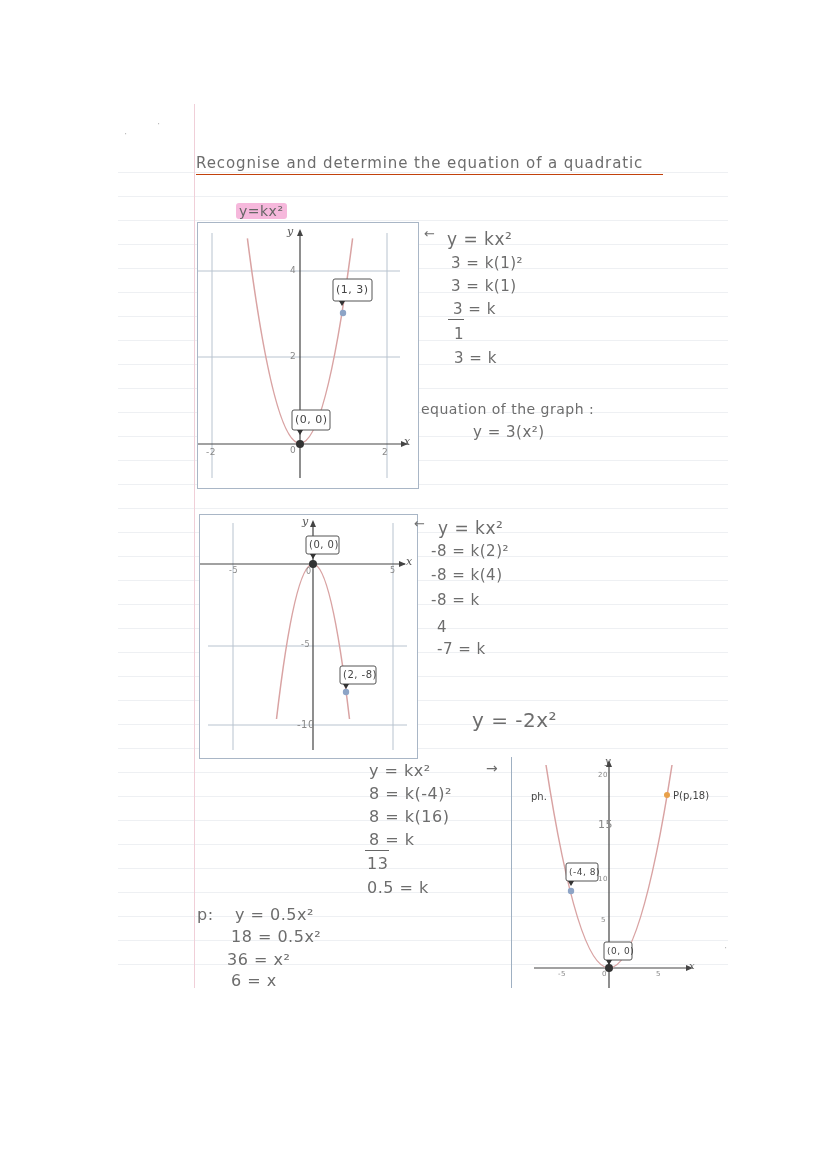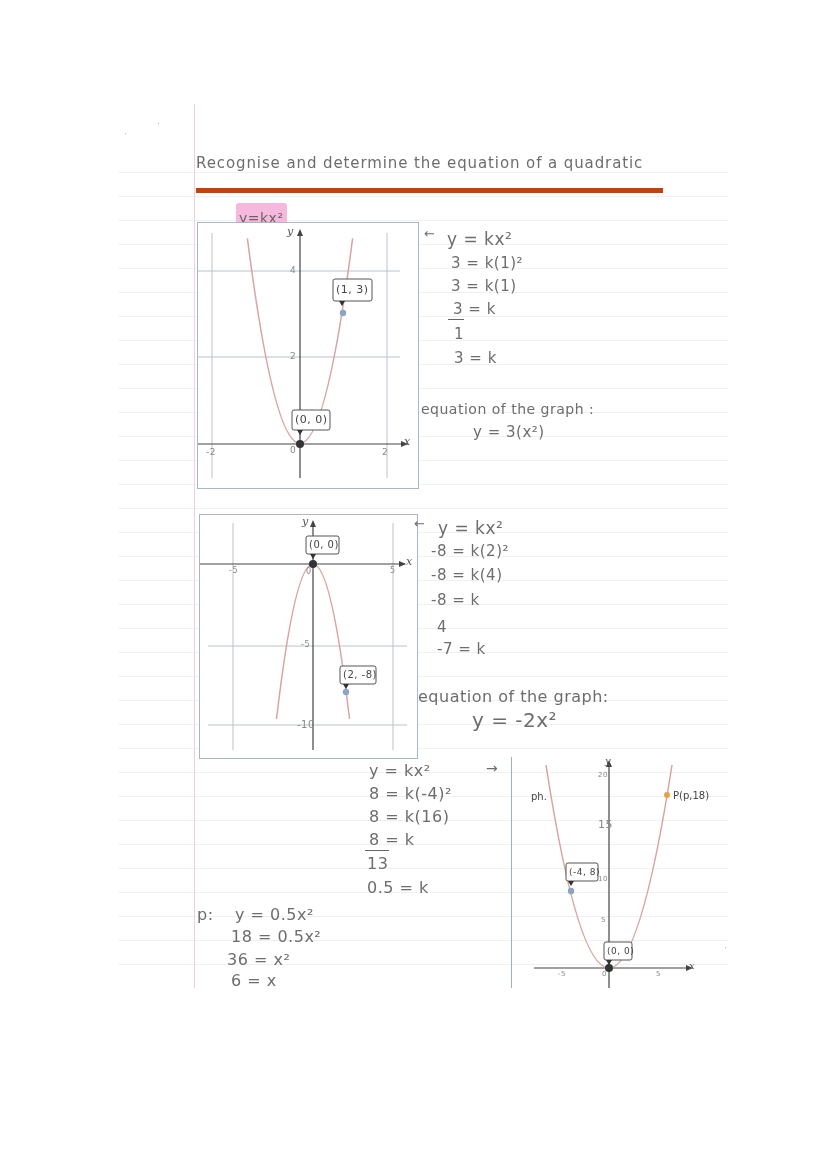--- a/index.html
+++ b/index.html
@@ -8,24 +8,24 @@
     background: #ffffff;
     font-family: "DejaVu Sans", sans-serif;
   }
   .page { position: absolute; left: 0; top: 0; width: 828px; height: 1171px; }
   .rules { position: absolute; left: 118px; top: 0; width: 610px; height: 990px; }
   .rule { position: absolute; left: 0; width: 610px; height: 1px; background: #eef0f3; }
   .margin-line { position: absolute; left: 194px; top: 104px; width: 1px; height: 884px; background: #f0cfd8; }
   .hw { position: absolute; color: #6d6d6d; font-family: "DejaVu Sans", sans-serif; white-space: nowrap; letter-spacing: 0.5px; }
   .title {
     left: 196px; top: 154px; font-size: 15px; letter-spacing: 0.9px;
-    border-bottom: 5px solid #c2410c; padding-bottom: 16px; width: 467px;
+    border-bottom: 1px solid #c2410c; padding-bottom: 2px; width: 467px;
   }
   .highlight {
-    left: 236px; top: 203px; font-size: 14px; background: #f6b8dc; padding: 7px 3px; border-radius: 3px; color: #666;
+    left: 236px; top: 203px; font-size: 14px; background: #f6b8dc; padding: 0 3px; border-radius: 3px; color: #666;
   }
   .work { font-size: 15px; line-height: 22px; }
   .graph-box { position: absolute; border: 1px solid #a9b6c6; background: #fff; }
   .graph-box svg { position: absolute; left: 0; top: 0; }
   .vline { position: absolute; width: 1px; background: #9fb0c2; }
   .mark { position: absolute; font-size: 10px; color: #bbb; }
 </style>
 </head>
 <body>
 
@@ -151,21 +151,20 @@
     <span class="hw" style="left:102px;top:0px;font-size:11px;font-style:italic;color:#555;font-family:'DejaVu Serif',serif">y</span>
   </div>
 
   <span class="hw" style="left:414px;top:516px;font-size:13px">←</span>
   <div class="hw work" style="left:438px;top:517px;font-size:17px">y = kx²</div>
   <div class="hw work" style="left:431px;top:540px">-8 = k(2)²</div>
   <div class="hw work" style="left:431px;top:564px">-8 = k(4)</div>
   <div class="hw work" style="left:431px;top:589px">-8 = k</div>
   <div class="hw work" style="left:437px;top:616px">4</div>
   <div class="hw work" style="left:437px;top:638px">-7 = k</div>
-  <div class="hw work" style="left:418px;top:686px;font-size:16px">equation of the graph:</div>
   <div class="hw work" style="left:472px;top:709px;font-size:20px">y = -2x²</div>
 
   <div class="hw work" style="left:369px;top:760px;font-size:16px">y = kx²</div>
   <span class="hw" style="left:486px;top:760px;font-size:14px">→</span>
   <div class="hw work" style="left:369px;top:783px;font-size:16px">8 = k(-4)²</div>
   <div class="hw work" style="left:369px;top:806px;font-size:16px">8 = k(16)</div>
   <div class="hw work" style="left:369px;top:829px;font-size:16px">8 = k</div>
   <div style="position:absolute;left:365px;top:850px;width:24px;height:1px;background:#666"></div>
   <div class="hw work" style="left:367px;top:853px;font-size:16px">13</div>
   <div class="hw work" style="left:367px;top:877px;font-size:16px">0.5 = k</div>

